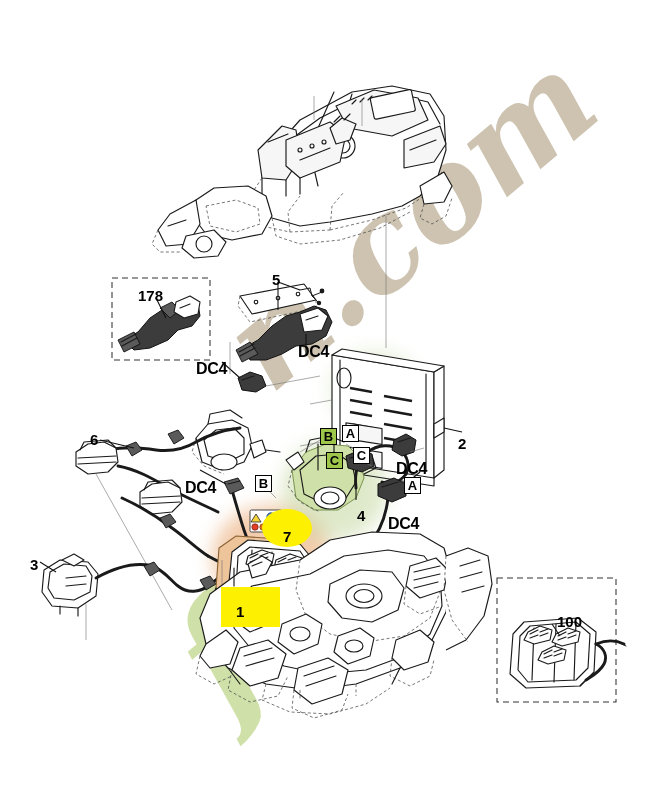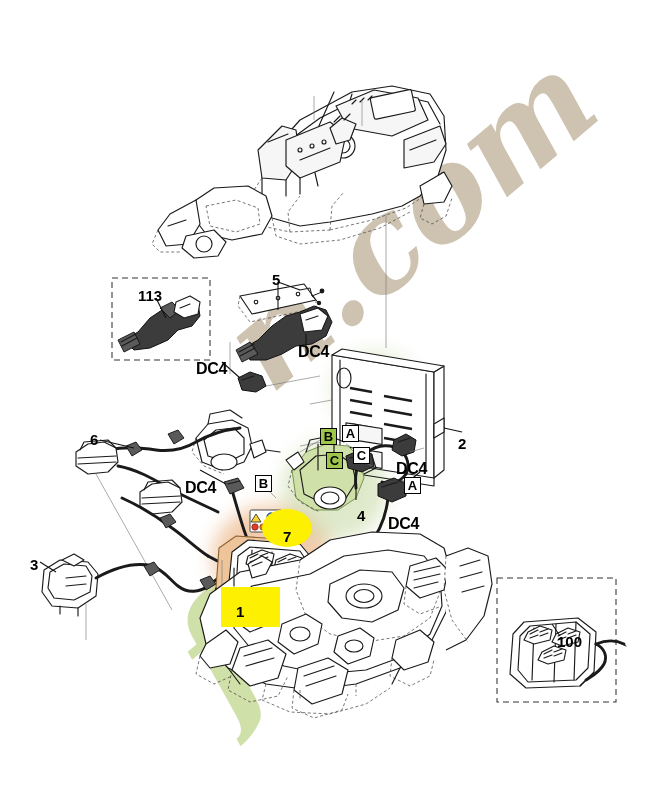--- a/index.html
+++ b/index.html
@@ -378,33 +378,33 @@
     <path class="thin" d="M360 460 L372 466"></path>
     <path class="thin" d="M264 486 L276 498"></path>
     <path class="thin" d="M412 486 L412 478"></path>
     <path class="thin" d="M230 374 L230 342"></path>
   </svg>
 
   <div class="hl-ell" style="left:262px;top:509px;width:50px;height:38px;"></div>
   <div class="hl-rect" style="left:221px;top:587px;width:59px;height:40px;"></div>
 
   <div class="lbl num" style="left:272px;top:272px;">5</div>
-  <div class="lbl inset-num" style="left:138px;top:288px;">113</div>
+  <div class="lbl inset-num" style="left:138px;top:288px;">178</div>
   <div class="lbl dc" style="left:196px;top:361px;">DC4</div>
   <div class="lbl dc" style="left:298px;top:344px;">DC4</div>
   <div class="lbl num" style="left:458px;top:436px;">2</div>
   <div class="lbl num" style="left:90px;top:432px;">6</div>
   <div class="lbl dc" style="left:185px;top:480px;">DC4</div>
   <div class="lbl dc" style="left:396px;top:461px;">DC4</div>
   <div class="lbl dc" style="left:388px;top:516px;">DC4</div>
   <div class="lbl num" style="left:357px;top:508px;">4</div>
   <div class="lbl num" style="left:30px;top:557px;">3</div>
   <div class="lbl num" style="left:236px;top:604px;">1</div>
   <div class="lbl num" style="left:283px;top:529px;">7</div>
-  <div class="lbl inset-num" style="left:557px;top:614px;margin-top:20px;">100</div>
+  <div class="lbl inset-num" style="left:557px;top:614px;">100</div>
 
   <div class="boxletter hl" style="left:320px;top:428px;">B</div>
   <div class="boxletter" style="left:342px;top:425px;">A</div>
   <div class="boxletter hl" style="left:326px;top:452px;">C</div>
   <div class="boxletter" style="left:353px;top:447px;">C</div>
   <div class="boxletter" style="left:255px;top:475px;">B</div>
   <div class="boxletter" style="left:404px;top:477px;">A</div>
 
 </div>
 

